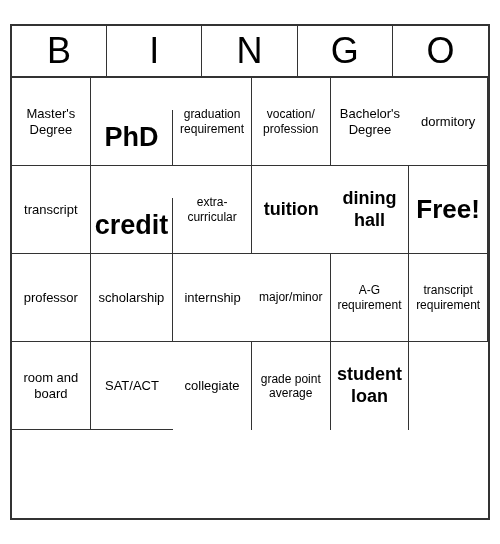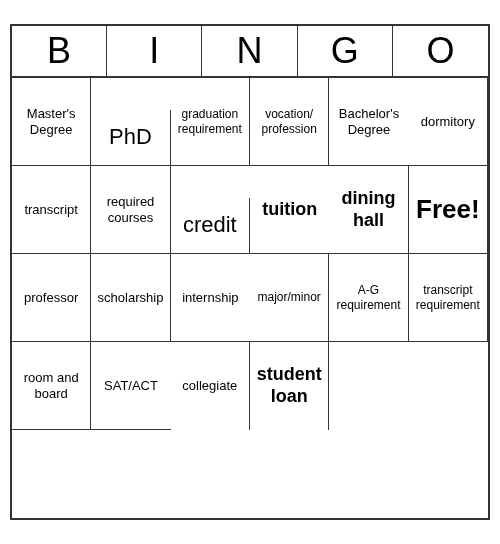--- a/index.html
+++ b/index.html
@@ -49,22 +49,22 @@
       line-height: 1.2;
     }
     .bingo-cell:nth-child(5n) {
       border-right: none;
       align-items: center;
     }
     .bingo-cell:nth-child(n+21) {
       border-bottom: none;
     }
     .bingo-cell.large-text {
-      font-size: 22px;
-      font-weight: normal;
+      font-size: 27px;
+      font-weight: bold;
       margin-top: 32px;
     }
     .bingo-cell.medium-text {
       font-size: 18px;
       font-weight: bold;
     }
     .bingo-cell.free {
       font-size: 26px;
       font-weight: bold;
     }
@@ -95,25 +95,25 @@
       </div>
       <div class="bingo-cell">
         <span>Bachelor's Degree</span>
       </div>
       <div class="bingo-cell">
         <span>dormitory</span>
       </div>
       <div class="bingo-cell">
         <span>transcript</span>
       </div>
-      <div class="bingo-cell">
-        <span>required courses</span>
-      </div>
       <div class="bingo-cell large-text">
         <span>credit</span>
+      </div>
+      <div class="bingo-cell" style="font-size: 12px;">
+        <span>extra-curricular</span>
       </div>
       <div class="bingo-cell medium-text">
         <span>tuition</span>
       </div>
       <div class="bingo-cell medium-text">
         <span>dining hall</span>
       </div>
       <div class="bingo-cell free">
         <span>Free!</span>
       </div>
@@ -137,17 +137,20 @@
       </div>
       <div class="bingo-cell">
         <span>room and board</span>
       </div>
       <div class="bingo-cell">
         <span>SAT/ACT</span>
       </div>
       <div class="bingo-cell">
         <span>collegiate</span>
       </div>
+      <div class="bingo-cell" style="font-size: 12px;">
+        <span>grade point average</span>
+      </div>
       <div class="bingo-cell medium-text">
         <span>student loan</span>
       </div>
     </div>
 </div>
 
 </body></html>

